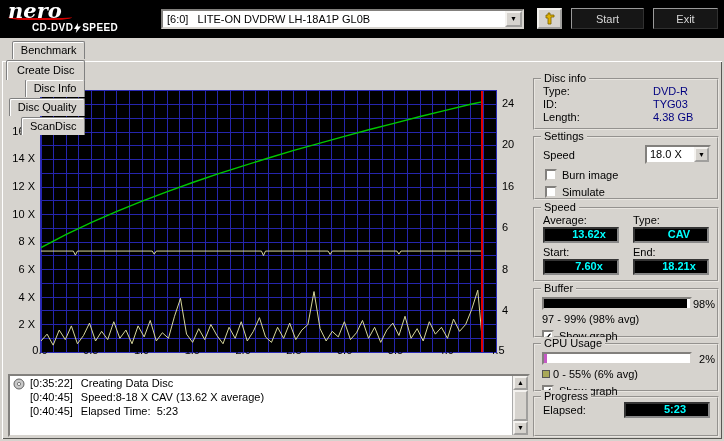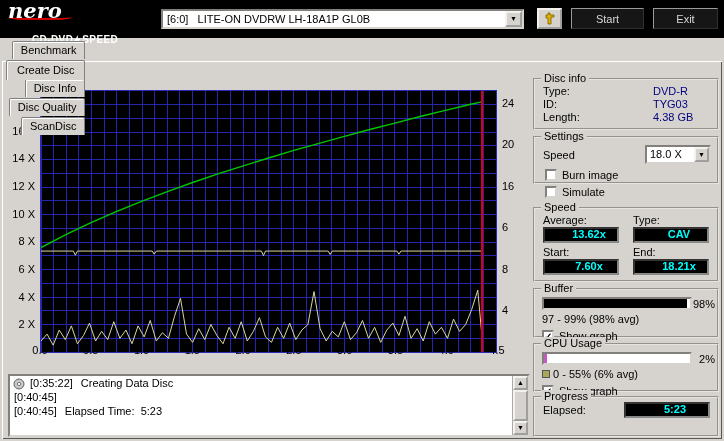--- a/index.html
+++ b/index.html
@@ -10,21 +10,21 @@
     font-size: 11px;
     background: #d6d3ce;
     color: #000;
     overflow: hidden;
   }
   
   .header { position:absolute; left:0; top:0; width:724px; height:38px; background:#000; }
   .logo { position:absolute; left:8px; top:0px; color:#fff; }
   .logo-brand { font-family:"DejaVu Serif", serif; font-style:italic; font-weight:bold; font-size:21px; line-height:21px; }
   .logo-swoosh { width:64px; height:3px; border-bottom:2px solid #d40000; border-radius:0 0 50% 50% / 0 0 6px 6px; margin-top:-4px; }
-  .logo-product { font-size:10px; font-weight:bold; letter-spacing:0.4px; margin-top:14px; display:flex; align-items:center; gap:1px; white-space:pre;padding-left:24px; }
+  .logo-product { font-size:10px; font-weight:bold; letter-spacing:0.4px; margin-top:2px; display:flex; align-items:center; gap:1px; white-space:pre;padding-left:24px; }
   .combo { position:absolute; left:161px; top:9px; width:363px; height:20px; background:#fff; border:2px inset #d6d3ce; cursor:default; }
   .combo-text { position:absolute; left:4px; top:1px; line-height:14px; white-space:pre; }
   .combo-arrow { position:absolute; right:0; top:0; bottom:0; width:17px; background:#d6d3ce; border:2px outset #f4f2ef; font-size:7px; text-align:center; line-height:12px; color:#000; }
   .hand-btn { position:absolute; left:537px; top:8px; width:25px; height:21px; background:#d6d3ce; border:2px outset #f4f2ef; text-align:center; padding-top:2px; }
   .hdr-btn { position:absolute; top:8px; height:21px; background:#161616; color:#d8d8d8; border:1px solid #9a9a9a; border-right-color:#303030; border-bottom-color:#303030; font-size:11px; text-align:center; line-height:18px; font-family:"Liberation Sans",sans-serif; }
   #start-btn { left:571px; width:73px; }
   #exit-btn { left:653px; width:65px; }
   
   .tabbar { position:absolute; left:6px; top:41px; height:21px; display:flex; align-items:flex-end; z-index:5;flex-direction:column; }
   .tab { height:18px; line-height:17px; padding:0 8px; background:#d6d3ce; border:1px solid #808080; border-bottom:none; border-top-left-radius:2px; border-top-right-radius:2px; box-shadow:inset 1px 1px 0 #fff; margin-right:1px; margin-bottom:1px; }
@@ -35,21 +35,21 @@
   #y-left span { position:absolute; right:2px; white-space:nowrap; }
   #chart-wrap { position:absolute; left:40px; top:90px; width:457px; height:263px; background:#000; border:1px solid #2a2ab4; }
   #chart-svg { width:100%; height:100%; display:block; }
   #y-right { position:absolute; left:500px; top:90px; width:26px; height:263px; }
   #y-right span { position:absolute; left:2px; }
   #x-axis { position:absolute; left:40px; top:344px; width:457px; height:14px;text-decoration:underline; }
   #x-axis span { position:absolute; top:0; width:24px; text-align:center; }
   
   .logbox { position:absolute; left:8px; top:374px; width:522px; height:63px; background:#fff; border:2px inset #d6d3ce; overflow:hidden; }
   .log-row { display:flex; align-items:center; line-height:13px; padding:1px 0 0 3px; white-space:pre; }
-  .log-row.cont { padding-left:4px; }
+  .log-row.cont { padding-left:20px; }
   .log-time { margin-right:8px; }
   .log-icon { width:13px; height:12px; margin-right:4px; flex:0 0 13px; }
   .scrollbar { position:absolute; right:0; top:0; bottom:0; width:16px; background:#ece9e4; border-left:1px solid #aaa; }
   .sb-btn { height:14px; background:#d6d3ce; border:2px outset #f4f2ef; font-size:7px; line-height:10px; text-align:center; color:#000; }
   .sb-btn.down { position:absolute; bottom:0; left:0; right:0; }
   .sb-thumb { position:absolute; top:14px; bottom:14px; left:0; right:0; background:#d6d3ce; border:2px outset #f4f2ef; }
   
   .grp { position:absolute; left:533px; width:186px; border:2px groove #e8e5e0; }
   .grp-title { position:absolute; top:-8px; left:6px; background:#d6d3ce; padding:0 3px; line-height:13px; }
   .di-row { display:flex; line-height:13px; padding-left:8px; }
@@ -69,21 +69,21 @@
   .bar-row { display:flex; align-items:center; padding:7px 2px 0 7px; }
   .bar { width:150px; height:13px; background:#fff; border:2px inset #d6d3ce; overflow:hidden; }
   .bar-fill { height:100%; }
   .pct { margin-left:auto; }
   .range { display:flex; align-items:center; gap:3px; padding:3px 0 0 7px; line-height:12px; }
   .swatch { width:8px; height:8px; border:1px solid #555; display:inline-block; }
   .pr-row { display:flex; align-items:center; justify-content:space-between; padding:4px 7px 0 8px; }
   .pr-row .val { width:86px; margin-bottom:0; }
   
   #grp-discinfo { top:78px;  height:52px; }
-  #grp-settings { top:136px; height:48px; }
+  #grp-settings { top:136px; height:64px; }
   #grp-speed    { top:207px; height:75px; }
   #grp-buffer   { top:288px; height:50px; }
   #grp-cpu      { top:343px; height:49px; }
   #grp-progress { top:396px; height:41px; }
 </style>
 </head>
 <body>
 
 <div class="header">
   <div class="logo">
@@ -218,20 +218,21 @@
   <div class="log-row">
     <svg class="log-icon" viewBox="0 0 13 12">
       <circle cx="6" cy="6" r="5" fill="#c8c8c8" stroke="#606060" stroke-width="1"></circle>
       <circle cx="6" cy="6" r="1.6" fill="#ffffff" stroke="#606060" stroke-width="0.8"></circle>
     </svg>
     <span class="log-time">[0:35:22]</span>
     <span>Creating Data Disc</span>
   </div>
   <div class="log-row cont">
     <span class="log-time">[0:40:45]</span>
+    <span>Speed:8-18 X CAV (13.62 X average)</span>
   </div>
   <div class="log-row cont">
     <span class="log-time">[0:40:45]</span>
     <span>Elapsed Time:  5:23</span>
   </div>
   <div class="scrollbar">
     <div class="sb-btn">▲</div>
     <div class="sb-thumb"></div>
     <div class="sb-btn down">▼</div>
   </div>

